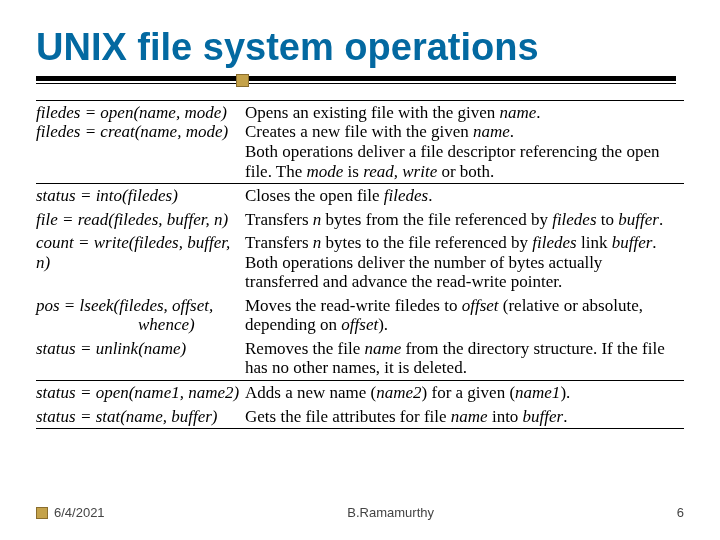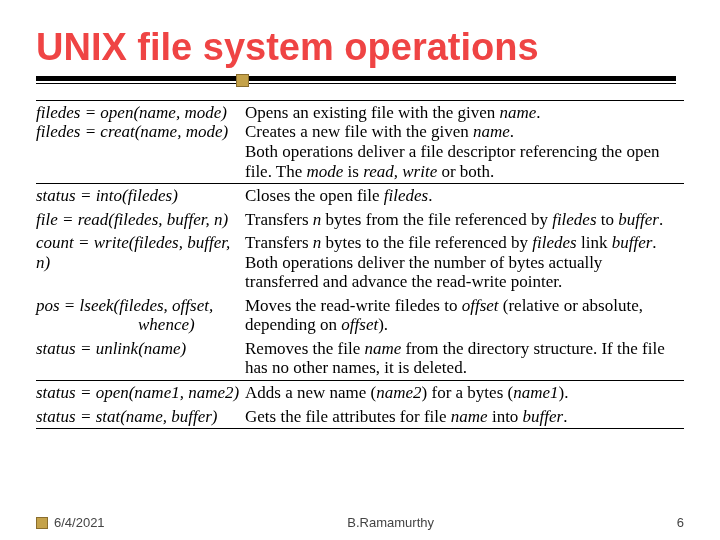--- a/index.html
+++ b/index.html
@@ -16,21 +16,21 @@
   .slide {
     width: 720px;
     height: 540px;
     position: relative;
     padding: 28px 36px 0 36px;
     box-sizing: border-box;
   }
   .title {
     font-family: Verdana, Arial, sans-serif;
     font-size: 38px;
-    color: #ef4444;
+    color: #0369a1;
     margin: 0 0 8px 0;
     line-height: 1.05;
   }
   .underline-wrap {
     position: relative;
     height: 14px;
     margin-bottom: 10px;
   }
   .underline-thick {
     position: absolute;
@@ -78,21 +78,21 @@
     border-top: 1.2px solid #000;
   }
   .topsep td {
     border-top: 1.2px solid #000;
   }
   .botsep td {
     border-bottom: 1.2px solid #000;
   }
   .footer {
     position: absolute;
-    bottom: 10px;
+    bottom: 20px;
     left: 36px;
     right: 36px;
     font-family: Verdana, Arial, sans-serif;
     font-size: 13px;
     color: #444;
     display: flex;
     justify-content: space-between;
   }
   .foot-accent {
     display: inline-block;
@@ -143,21 +143,21 @@
       <td class="left" style="white-space:pre;">pos = lseek(filedes, offset,
 &nbsp;&nbsp;&nbsp;&nbsp;&nbsp;&nbsp;&nbsp;&nbsp;&nbsp;&nbsp;&nbsp;&nbsp;&nbsp;&nbsp;&nbsp;&nbsp;&nbsp;&nbsp;&nbsp;&nbsp;&nbsp;&nbsp;&nbsp;&nbsp;whence)</td>
       <td class="right"><span>Moves the read-write filedes to </span><span class="i">offset</span><span> (relative or absolute, depending on </span><span class="i">offset</span><span>).</span></td>
     </tr>
     <tr>
       <td class="left">status = unlink(name)</td>
       <td class="right"><span>Removes the file </span><span class="i">name</span><span> from the directory structure. If the file has no other names, it is deleted.</span></td>
     </tr>
     <tr class="sep">
       <td class="left">status = open(name1, name2)</td>
-      <td class="right"><span>Adds a new name (</span><span class="i">name2</span><span>) for a bytes (</span><span class="i">name1</span><span>).</span></td>
+      <td class="right"><span>Adds a new name (</span><span class="i">name2</span><span>) for a given (</span><span class="i">name1</span><span>).</span></td>
     </tr>
     <tr class="botsep">
       <td class="left">status = stat(name, buffer)</td>
       <td class="right"><span>Gets the file attributes for file </span><span class="i">name</span><span> into </span><span class="i">buffer</span><span>.</span></td>
     </tr>
   </tbody>
     </table>
 
   <div class="footer">
     <span><span class="foot-accent"></span><span>6/4/2021</span></span>

